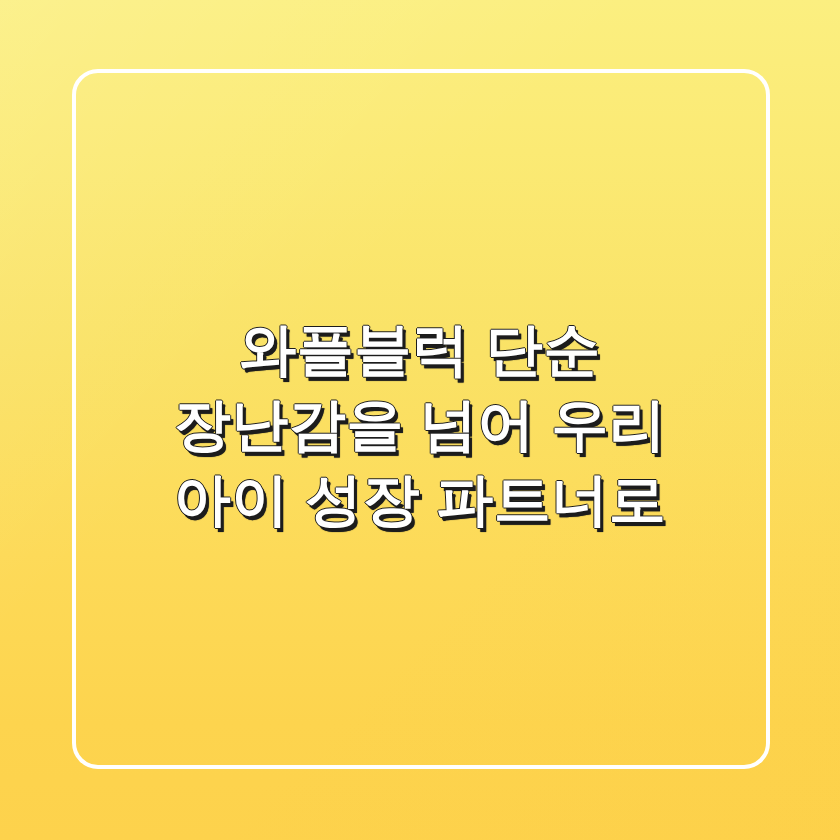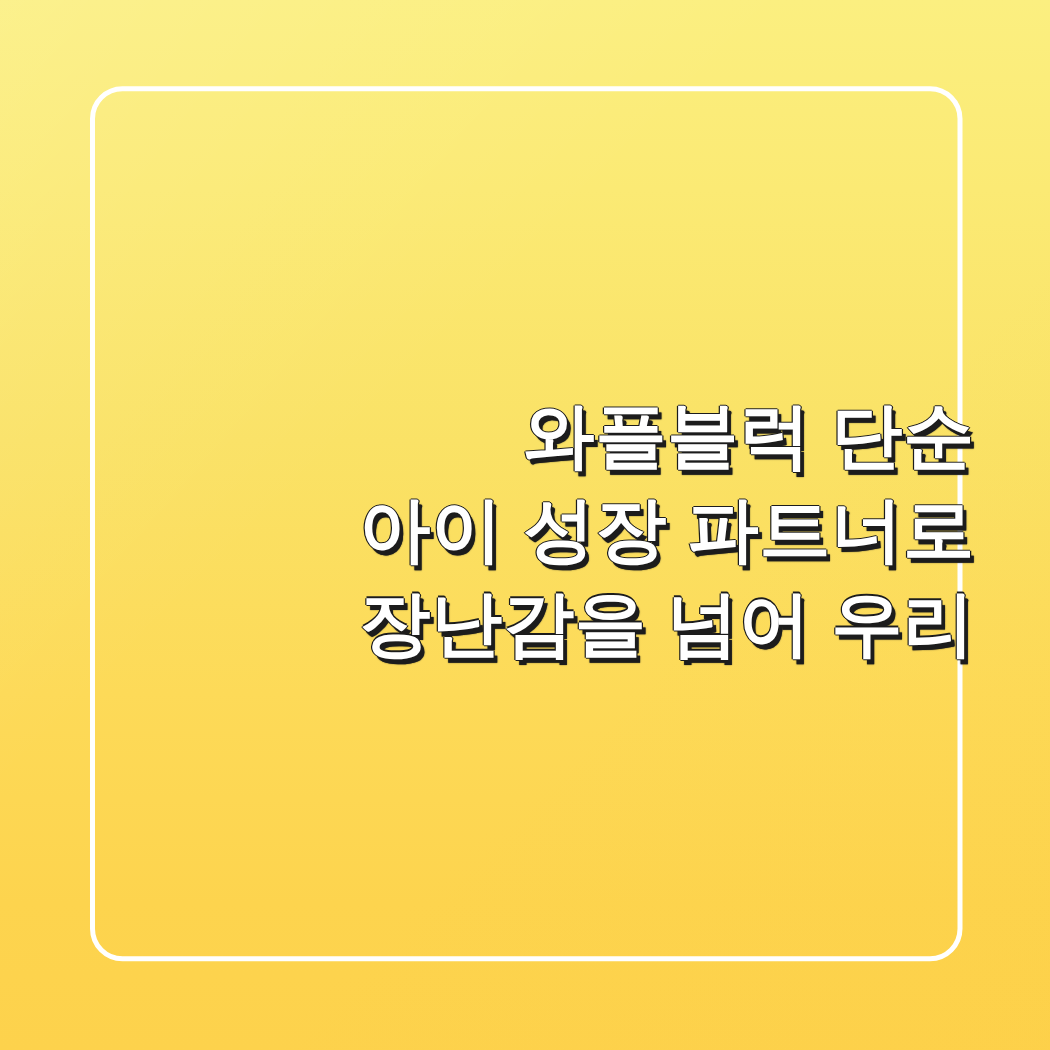--- a/index.html
+++ b/index.html
@@ -54,21 +54,21 @@
     z-index: 2;
   }
 
   
   .headline {
     position: absolute;
     left: 0;
     right: 0;
     top: 312px;
     z-index: 3;
-    text-align: right;
+    text-align: center;
     padding: 0 60px;
     box-sizing: border-box;
   }
 
   .headline .line {
     display: block;
     color: #FFFFFF;
     font-size: 57px;
     line-height: 75px;
     font-weight: 700;
@@ -85,17 +85,17 @@
 </style>
 </head>
 <body>
 
 <div id="banner">
 
   <div class="frame"></div>
 
   <div class="headline">
     <span class="line">와플블럭 단순</span>
+    <span class="line">장난감을 넘어 우리</span>
     <span class="line">아이 성장 파트너로</span>
-    <span class="line">장난감을 넘어 우리</span>
   </div>
 
 </div>
 
 </body></html>

